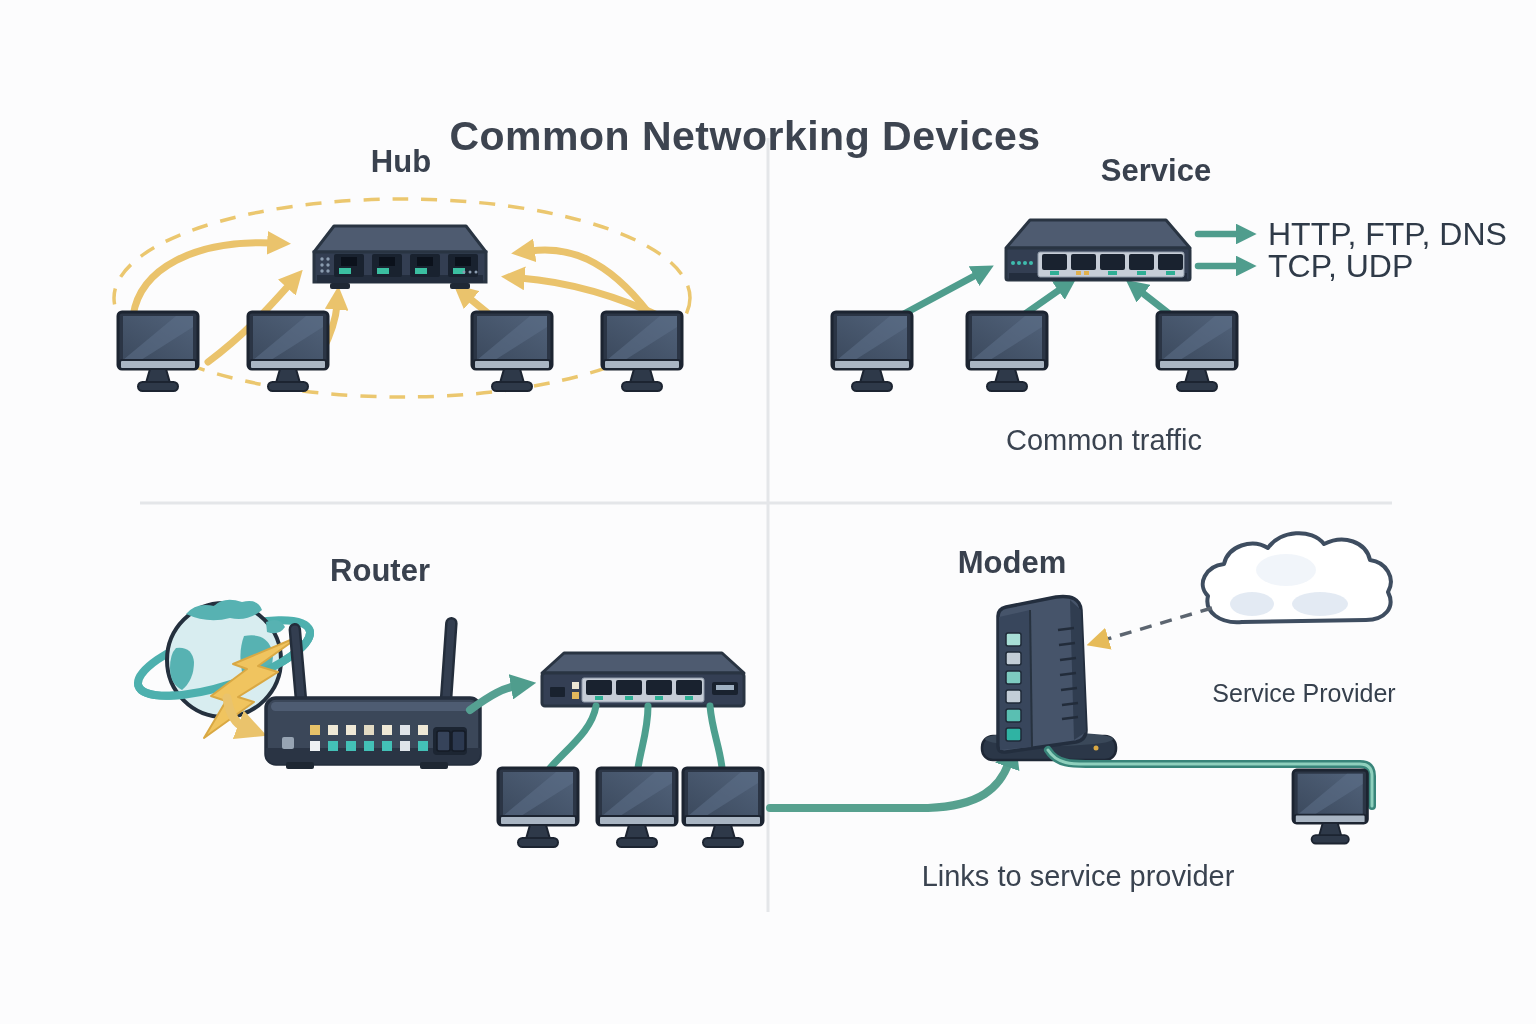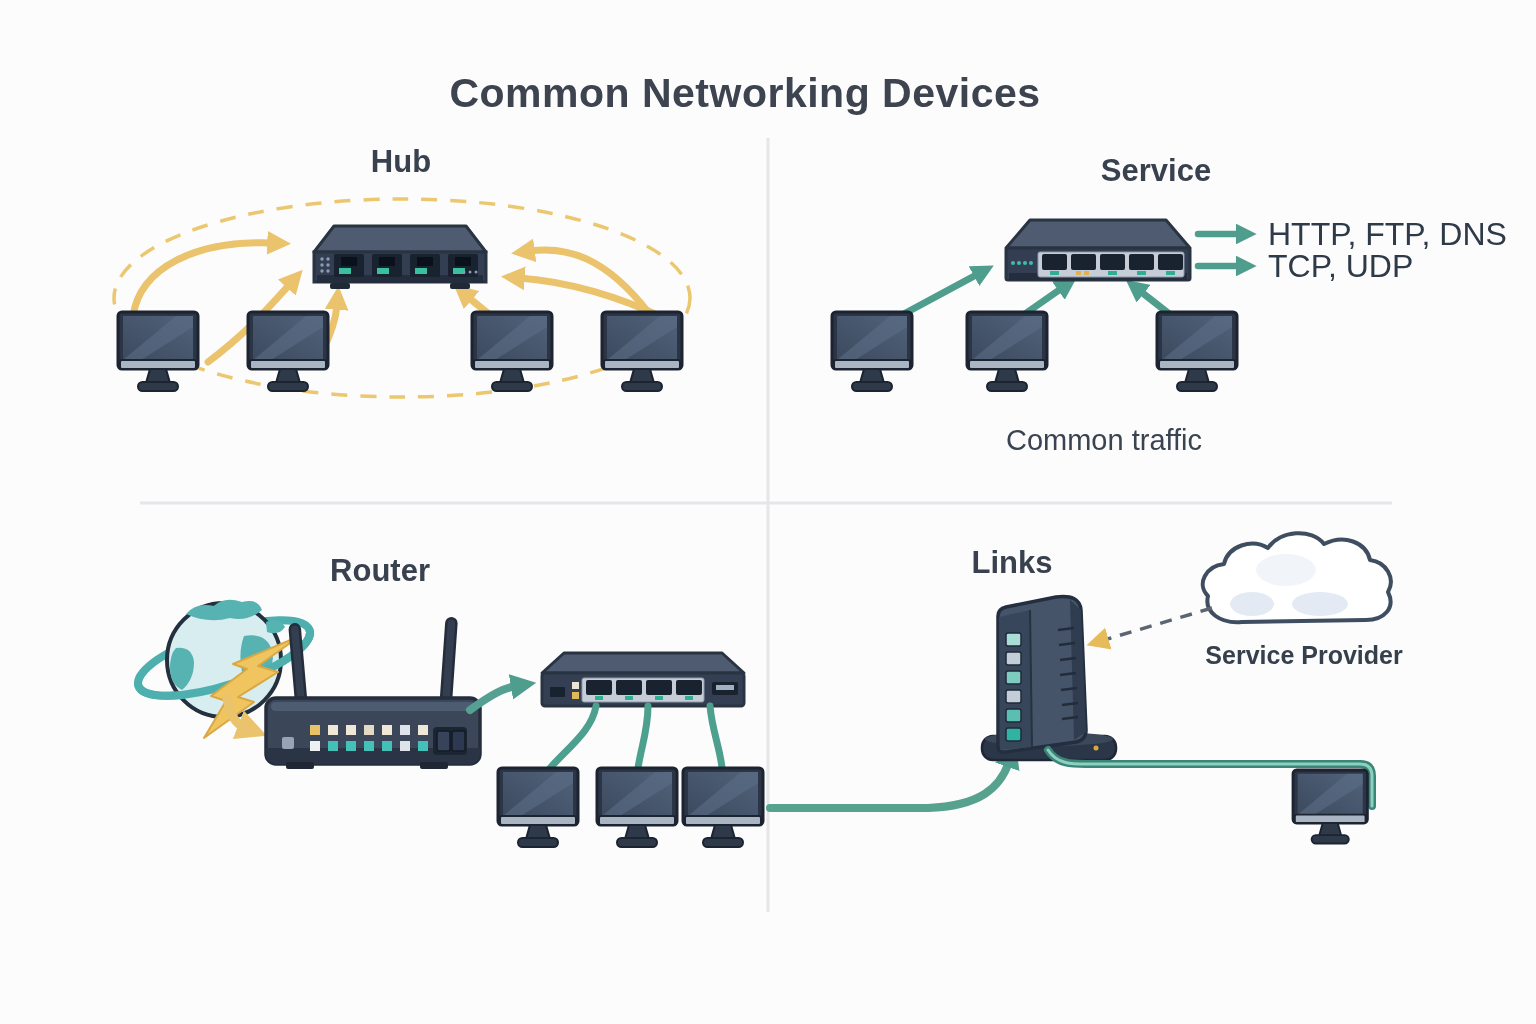--- a/index.html
+++ b/index.html
@@ -4,25 +4,25 @@
 <style>
   html,body{margin:0;padding:0;background:#ffffff;}
   #stage{
     position:relative;width:1536px;height:1024px;overflow:hidden;
     background:#fcfcfd;
     font-family:"Liberation Sans", sans-serif;
     color:#3b4453;
   }
   #artwork{position:absolute;left:0;top:0;width:1536px;height:1024px;}
   .txt{position:absolute;transform:translate(-50%,-50%);white-space:nowrap;}
-  .main-title{font-size:41px;font-weight:600;letter-spacing:0.5px;color:#3d4450;}
+  .main-title{font-size:41px;font-weight:600;letter-spacing:0.5px;color:#3d4450;margin-top:43px;}
   .quad-title{font-size:31px;font-weight:600;color:#39414e;}
   .caption{font-size:29px;font-weight:400;color:#3a4350;}
   .proto{position:absolute;transform:translateY(-50%);font-size:32px;font-weight:400;color:#2f3a48;white-space:nowrap;}
-  .cloud-label{font-size:25px;font-weight:700;color:#36404d;}
+  .cloud-label{font-size:25px;font-weight:400;color:#36404d;margin-top:38px;}
 </style>
 </head>
 <body>
 
 <div id="stage">
 
 <svg id="artwork" viewBox="0 0 1536 1024" xmlns="http://www.w3.org/2000/svg">
   <defs>
     <linearGradient id="gScreen" x1="0" y1="1" x2="1" y2="0">
       <stop offset="0" stop-color="#3c4a5e"></stop>
@@ -274,21 +274,22 @@
       <use href="#monitor"></use>
     </g>
   </g>
 </svg>
 
   <div class="txt main-title" style="left:745px;top:93px;">Common Networking Devices</div>
 
   <div class="txt quad-title" style="left:401px;top:162px;">Hub</div>
   <div class="txt quad-title" style="left:1156px;top:171px;">Service</div>
   <div class="txt quad-title" style="left:380px;top:563px;margin-top:8px;">Router</div>
-  <div class="txt quad-title" style="left:1012px;top:563px;">Links</div>
+  <div class="txt quad-title" style="left:1012px;top:563px;">Modem</div>
 
   <div class="txt caption" style="left:1104px;top:440px;">Common traffic</div>
+  <div class="txt caption" style="left:1078px;top:876px;">Links to service provider</div>
 
   <div class="proto" style="left:1268px;top:234px;">HTTP, FTP, DNS</div>
   <div class="proto" style="left:1268px;top:266px;">TCP, UDP</div>
 
   <div class="txt cloud-label" style="left:1304px;top:655px;">Service Provider</div>
 </div>
 
 </body></html>

